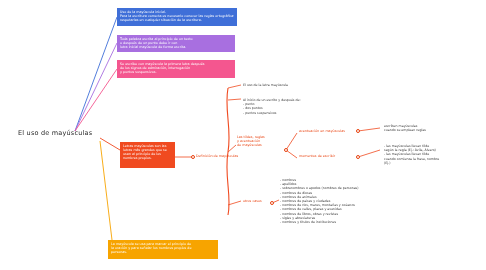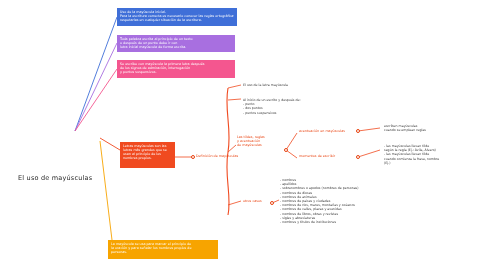--- a/index.html
+++ b/index.html
@@ -15,21 +15,20 @@
 
   .node{position:absolute;}
 
   
   .central{
     left:18px;top:129px;
     font-size:6.5px;
     color:#2b2b2b;
     letter-spacing:.2px;
     white-space:nowrap;
-    margin-top:45px;
   }
 
   
   .box{
     position:absolute;
     color:#ffffff;
     font-size:3.3px;
     line-height:4.0px;
     padding:2px 3px;
     box-sizing:border-box;

